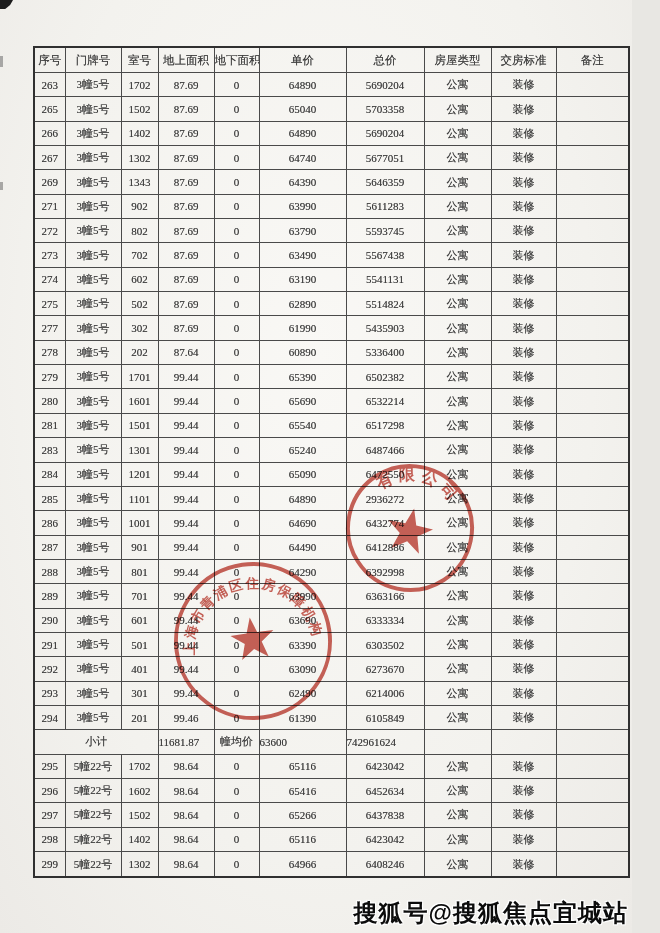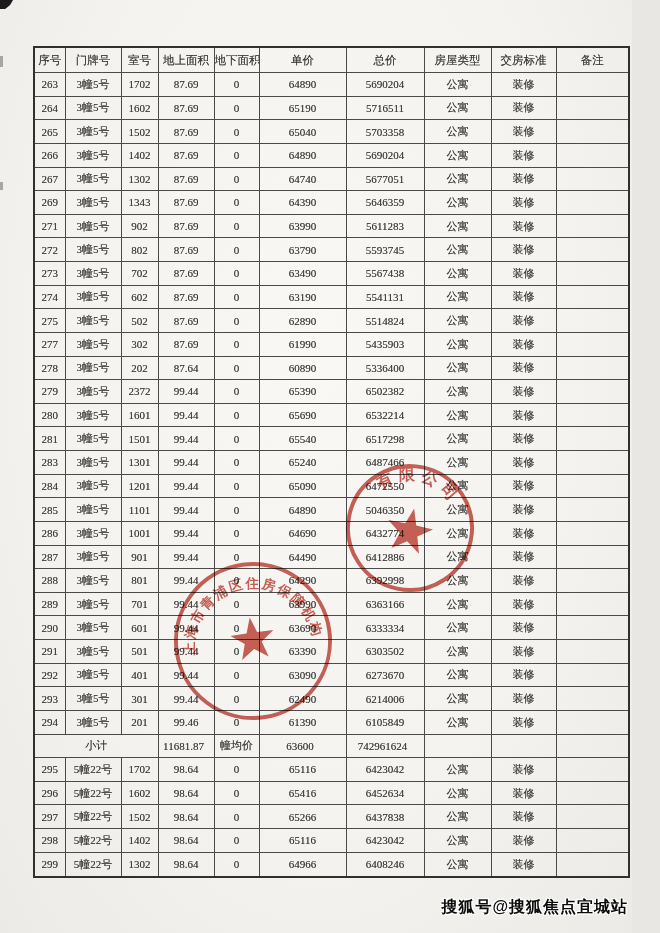--- a/index.html
+++ b/index.html
@@ -21,31 +21,31 @@
     border-collapse:collapse;table-layout:fixed;
   }
   .price th,.price td{
     border:1px solid #4a4a4a;
     font-size:11px;font-weight:normal;text-align:center;vertical-align:middle;
     padding:0;overflow:hidden;white-space:nowrap;color:#3d3d3d;
     text-shadow:0 0 .5px rgba(70,70,70,.7);
   }
   .price{border:2px solid #303030;}
   .price thead th{font-size:11.5px;height:24px;}
-  td.sub-right{text-align:center;padding-right:5px;}
+  td.sub-right{text-align:left;padding-right:5px;}
 
   
   .stamp{position:absolute;mix-blend-mode:multiply;opacity:.82;pointer-events:none;}
   .stamp text{font-family:"Liberation Serif","DejaVu Serif",serif;font-weight:bold;}
 
   
   .watermark{
     position:absolute;right:4px;top:897px;
     font-family:"Liberation Sans","DejaVu Sans",sans-serif;
-    font-weight:900;font-size:16px;letter-spacing:1px;color:#0c0c0c;
+    font-weight:900;font-size:24px;letter-spacing:1px;color:#0c0c0c;
     text-shadow:-1px -1px 0 #fff,1px -1px 0 #fff,-1px 1px 0 #fff,1px 1px 0 #fff,0 0 3px #fff;
   }
 </style>
 </head>
 <body>
 
 <div class="page">
 
   <div class="corner-mark"></div>
   <div class="edge-tick" style="top:56px;height:11px;"></div>
@@ -85,32 +85,20 @@
           <td>1702</td>
           <td>87.69</td>
           <td>0</td>
           <td>64890</td>
           <td>5690204</td>
           <td>公寓</td>
           <td>装修</td>
           <td></td>
         </tr>
         <tr>
-          <td>264</td>
-          <td>3幢5号</td>
-          <td>1602</td>
-          <td>87.69</td>
-          <td>0</td>
-          <td>65190</td>
-          <td>5716511</td>
-          <td>公寓</td>
-          <td>装修</td>
-          <td></td>
-        </tr>
-        <tr>
           <td>265</td>
           <td>3幢5号</td>
           <td>1502</td>
           <td>87.69</td>
           <td>0</td>
           <td>65040</td>
           <td>5703358</td>
           <td>公寓</td>
           <td>装修</td>
           <td></td>
@@ -231,21 +219,21 @@
           <td>0</td>
           <td>60890</td>
           <td>5336400</td>
           <td>公寓</td>
           <td>装修</td>
           <td></td>
         </tr>
         <tr>
           <td>279</td>
           <td>3幢5号</td>
-          <td>2372</td>
+          <td>1701</td>
           <td>99.44</td>
           <td>0</td>
           <td>65390</td>
           <td>6502382</td>
           <td>公寓</td>
           <td>装修</td>
           <td></td>
         </tr>
         <tr>
           <td>280</td>
@@ -295,21 +283,21 @@
           <td>装修</td>
           <td></td>
         </tr>
         <tr>
           <td>285</td>
           <td>3幢5号</td>
           <td>1101</td>
           <td>99.44</td>
           <td>0</td>
           <td>64890</td>
-          <td>5046350</td>
+          <td>2936272</td>
           <td>公寓</td>
           <td>装修</td>
           <td></td>
         </tr>
         <tr>
           <td>286</td>
           <td>3幢5号</td>
           <td>1001</td>
           <td>99.44</td>
           <td>0</td>

